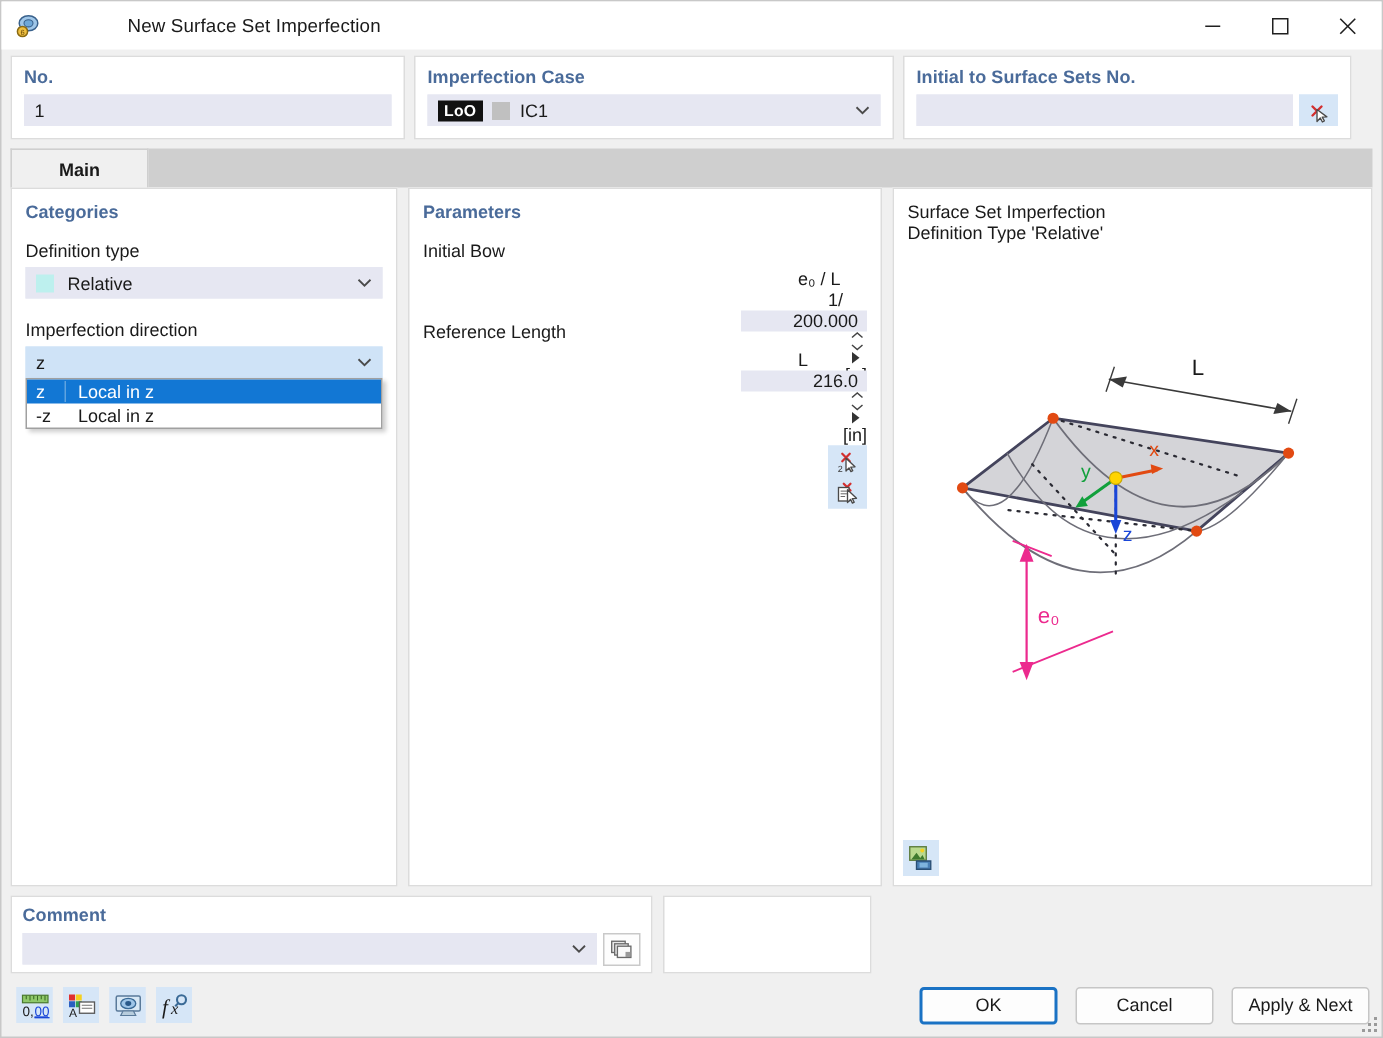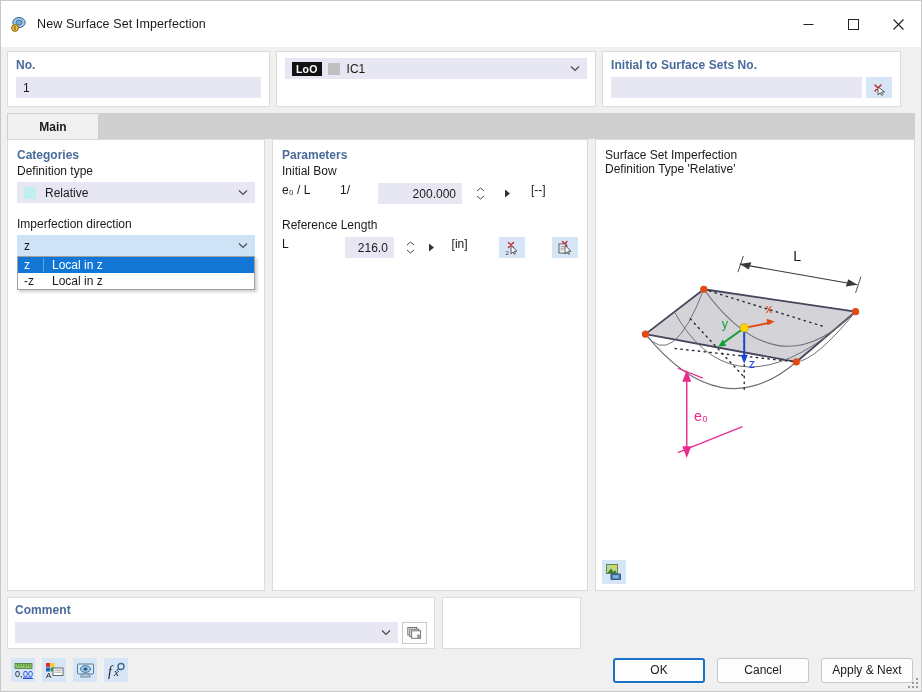--- a/index.html
+++ b/index.html
@@ -23,26 +23,27 @@
     height: 692px;
     background: #f0f0f0;
     border: 1px solid #c8c8c8;
     box-sizing: border-box;
     display: flex;
     flex-direction: column;
   }
 
   
   .titlebar {
-    height: 46px;
+    height: 32px;
     min-height: 31px;
     background: #ffffff;
     display: flex;
     align-items: center;
     position: relative;
+    gap: 48px;
   }
   .title-icon {
     width: 18px; height: 18px;
     margin-left: 9px;
     margin-right: 9px;
     position: relative;
     flex: none;
   }
   .title-text {
     font-size: 12.5px;
@@ -202,21 +203,21 @@
     position: relative;
   }
   .p-categories { width: 258px; padding: 8px 9px; }
   .p-parameters { width: 316px; padding: 8px 9px; }
   .p-preview { flex: 1; padding: 8px 9px; }
 
   .panel-title {
     color: #4a6b9a;
     font-size: 12px;
     font-weight: bold;
-    margin-bottom: 2px;
+    margin-bottom: 12px;
   }
   .lbl {
     font-size: 12px;
     color: #1a1a1a;
     margin-bottom: 4px;
   }
   .gap-lg { height: 14px; }
 
   .combo-focus {
     background: #cfe3f7;
@@ -253,24 +254,25 @@
     background: #1277d4;
     color: #ffffff;
   }
   .dd-item.sel .k {
     border-right: 1px solid #5fa3e0;
   }
 
   
   .prow {
     display: flex;
-    align-items: flex-start;
-    font-size: 12px;
-    gap: 12px;
+    align-items: flex-end;
+    font-size: 12px;
+    gap: 0;
     height: 21px;
+    flex-direction: column;
   }
   .prow .nm { width: 46px; }
   .prow .pre { width: 26px; }
   .numfield {
     background: #e6e7f2;
     height: 21px;
     width: 84px;
     box-sizing: border-box;
     display: flex;
     align-items: center;
@@ -441,20 +443,21 @@
   </div>
 
   <div class="toprow">
 
     <div class="gbox gb-no">
       <div class="gbox-title">No.</div>
       <div class="field">1</div>
     </div>
 
     <div class="gbox gb-case">
+      <div class="gbox-title">Imperfection Case</div>
       <div class="combo">
         <span class="tag-loo">LoO</span>
         <span class="swatch-gray"></span>
         <span>IC1</span>
         <span class="caret">
           <svg width="10" height="7" viewBox="0 0 10 7">
               <polyline points="1,1.5 5,5.5 9,1.5" fill="none" stroke="#4a4a4a" stroke-width="1.2"></polyline>
             </svg>
         </span>
       </div>

